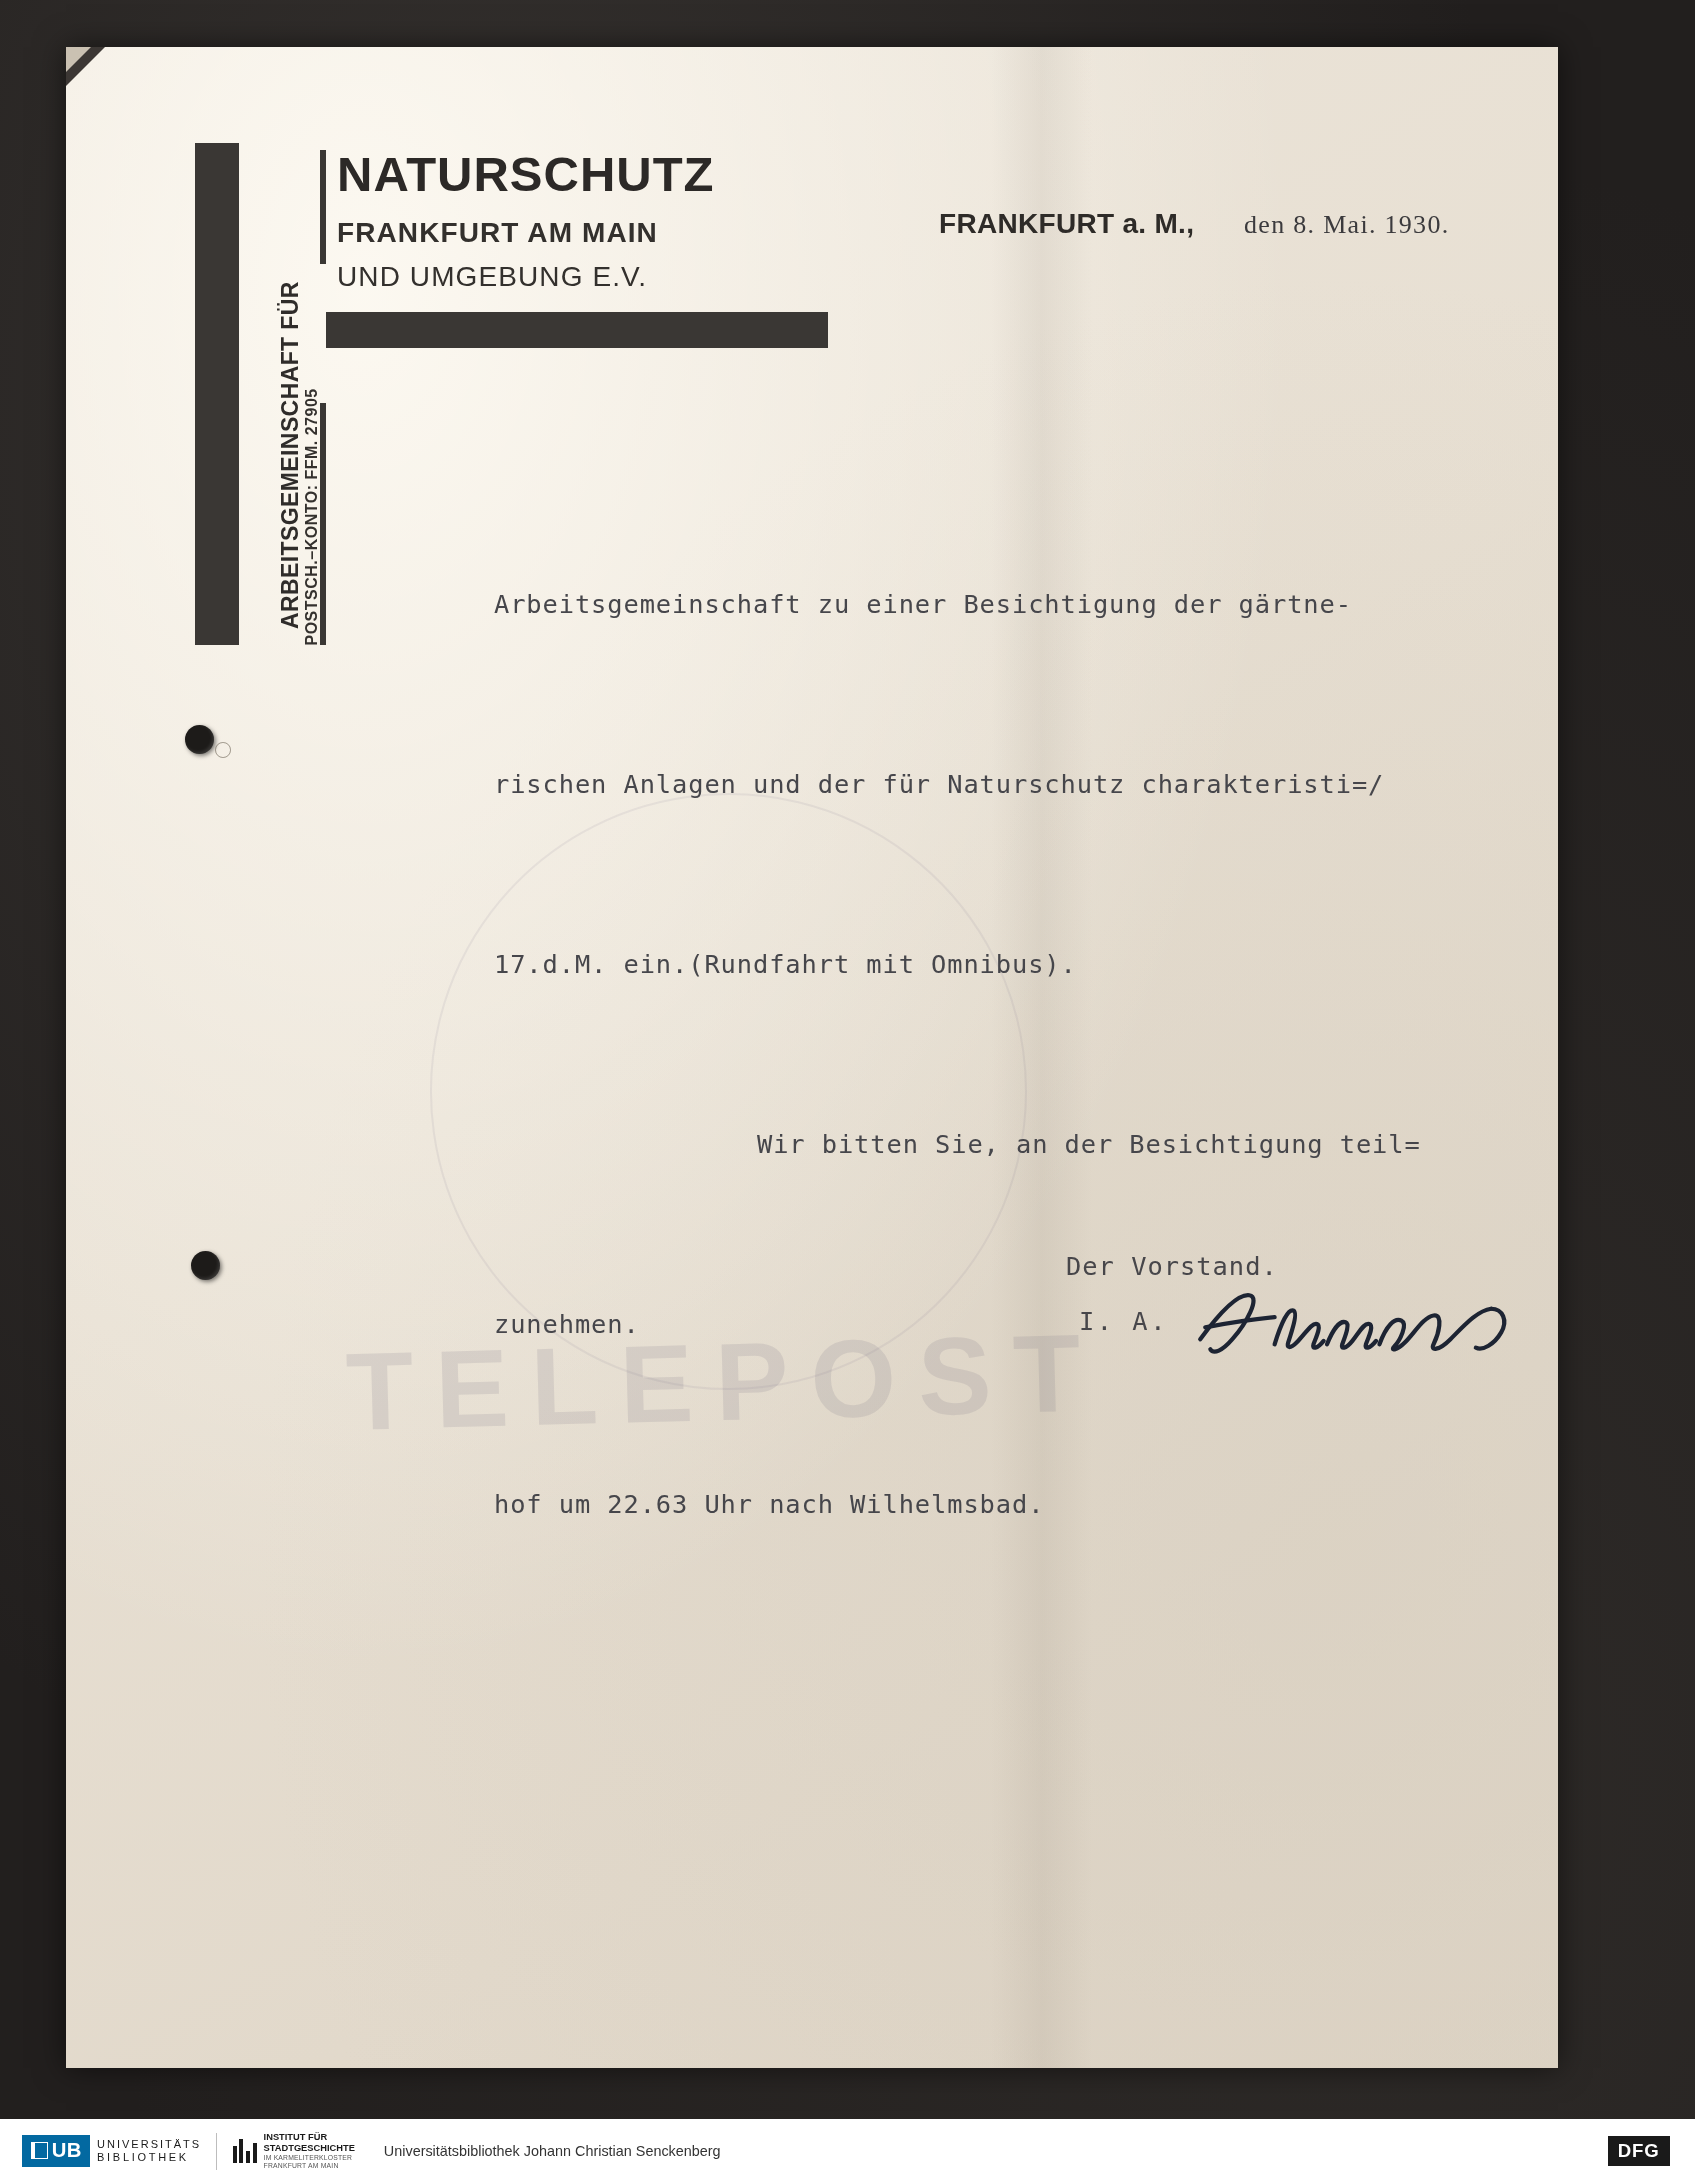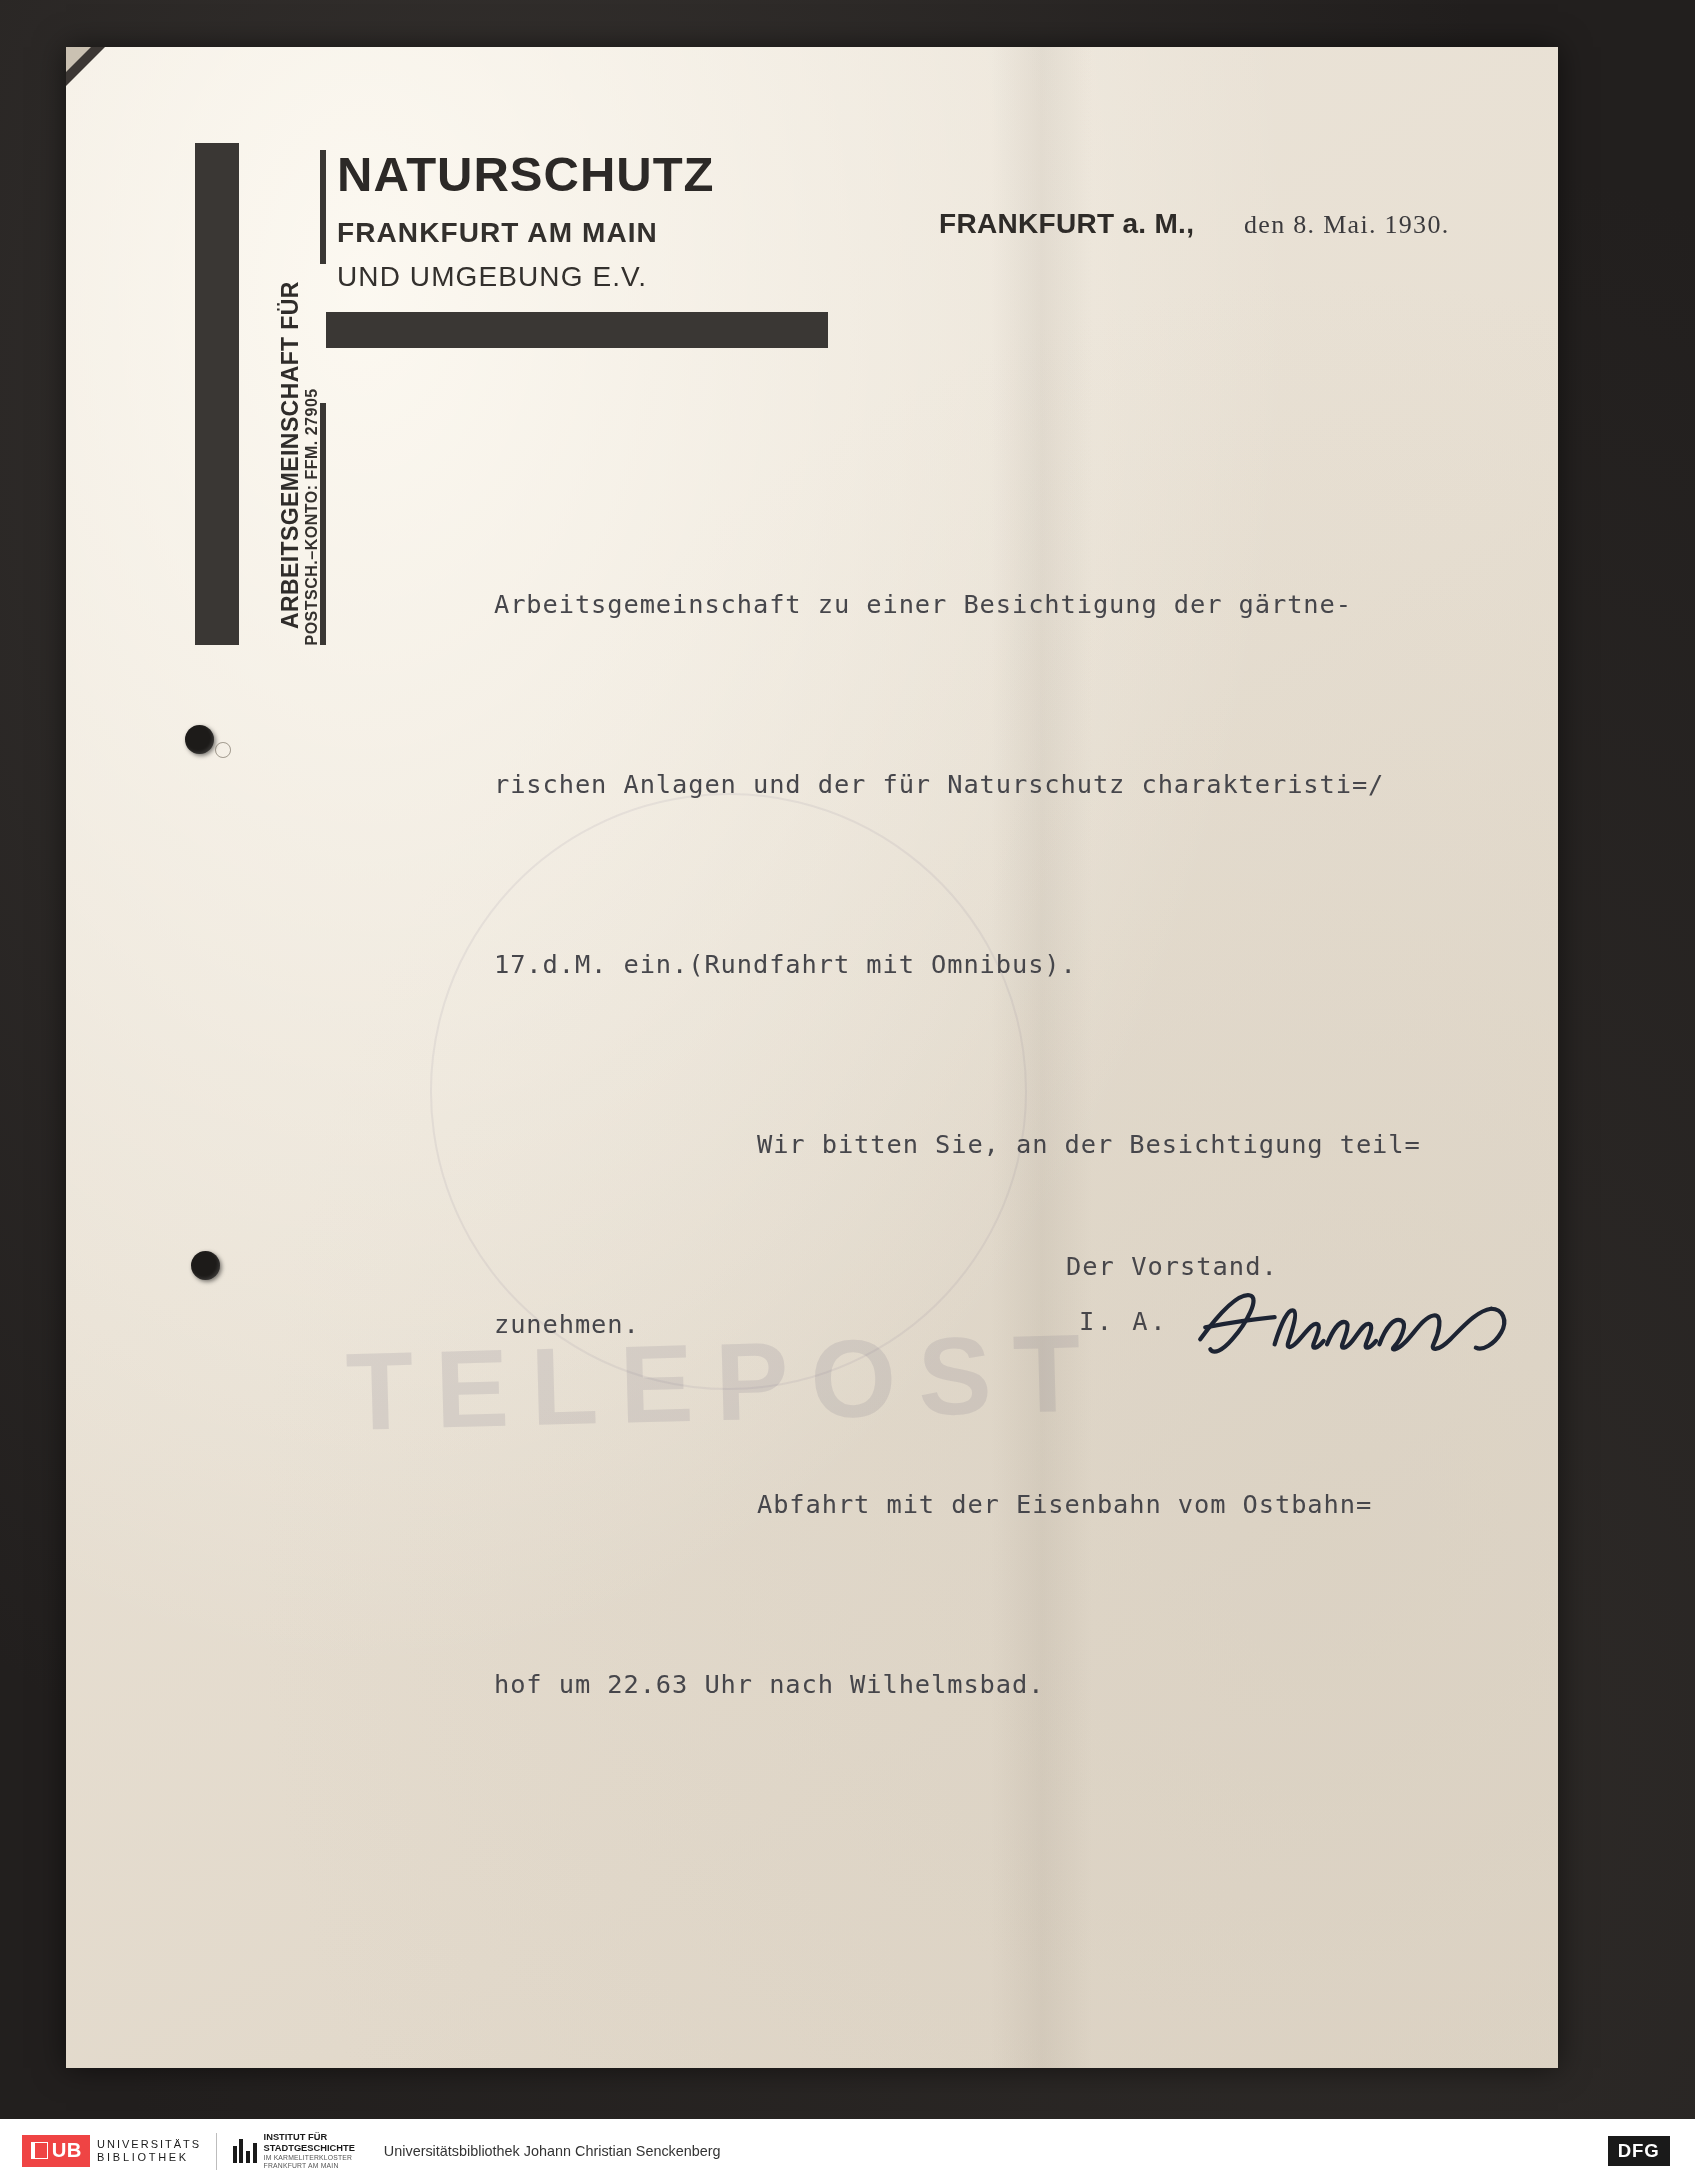--- a/index.html
+++ b/index.html
@@ -282,21 +282,21 @@
     display:flex;
     align-items:center;
   }
   .ub-logo {
     margin-left: 22px;
     display:flex;
     align-items:center;
     gap:6.8px;
   }
   .ub-mark {
-    background:#ef4444;
+    background:#0369a1;
     color:#fff;
     font-weight:800;
     font-size:20.3px;
     padding: 4.2px 8.5px 5.1px 8.5px;
     letter-spacing:0.4px;
     display:flex;
     align-items:center;
     gap:4.2px;
   }
   .ub-book {
@@ -381,21 +381,20 @@
   <div class="punch p1"></div>
   <div class="punch-ring r1"></div>
   <div class="punch p2"></div>
 
   <div class="body-text">
     <span class="ln">Arbeitsgemeinschaft zu einer Besichtigung der gärtne-</span>
     <span class="ln">rischen Anlagen und der für Naturschutz charakteristi=/</span>
     <span class="ln">17.d.M. ein.(Rundfahrt mit Omnibus).</span>
     <span class="ln ind">Wir bitten Sie, an der Besichtigung teil=</span>
     <span class="ln">zunehmen.</span>
-    <span class="ln ind">Abfahrt mit der Eisenbahn vom Ostbahn=</span>
     <span class="ln">hof um 22.63 Uhr nach Wilhelmsbad.</span>
     
     
     
     
     
   </div>
 
   <div class="sig-block">Der Vorstand.</div>
   <div class="sig-ia">I. A.</div>

